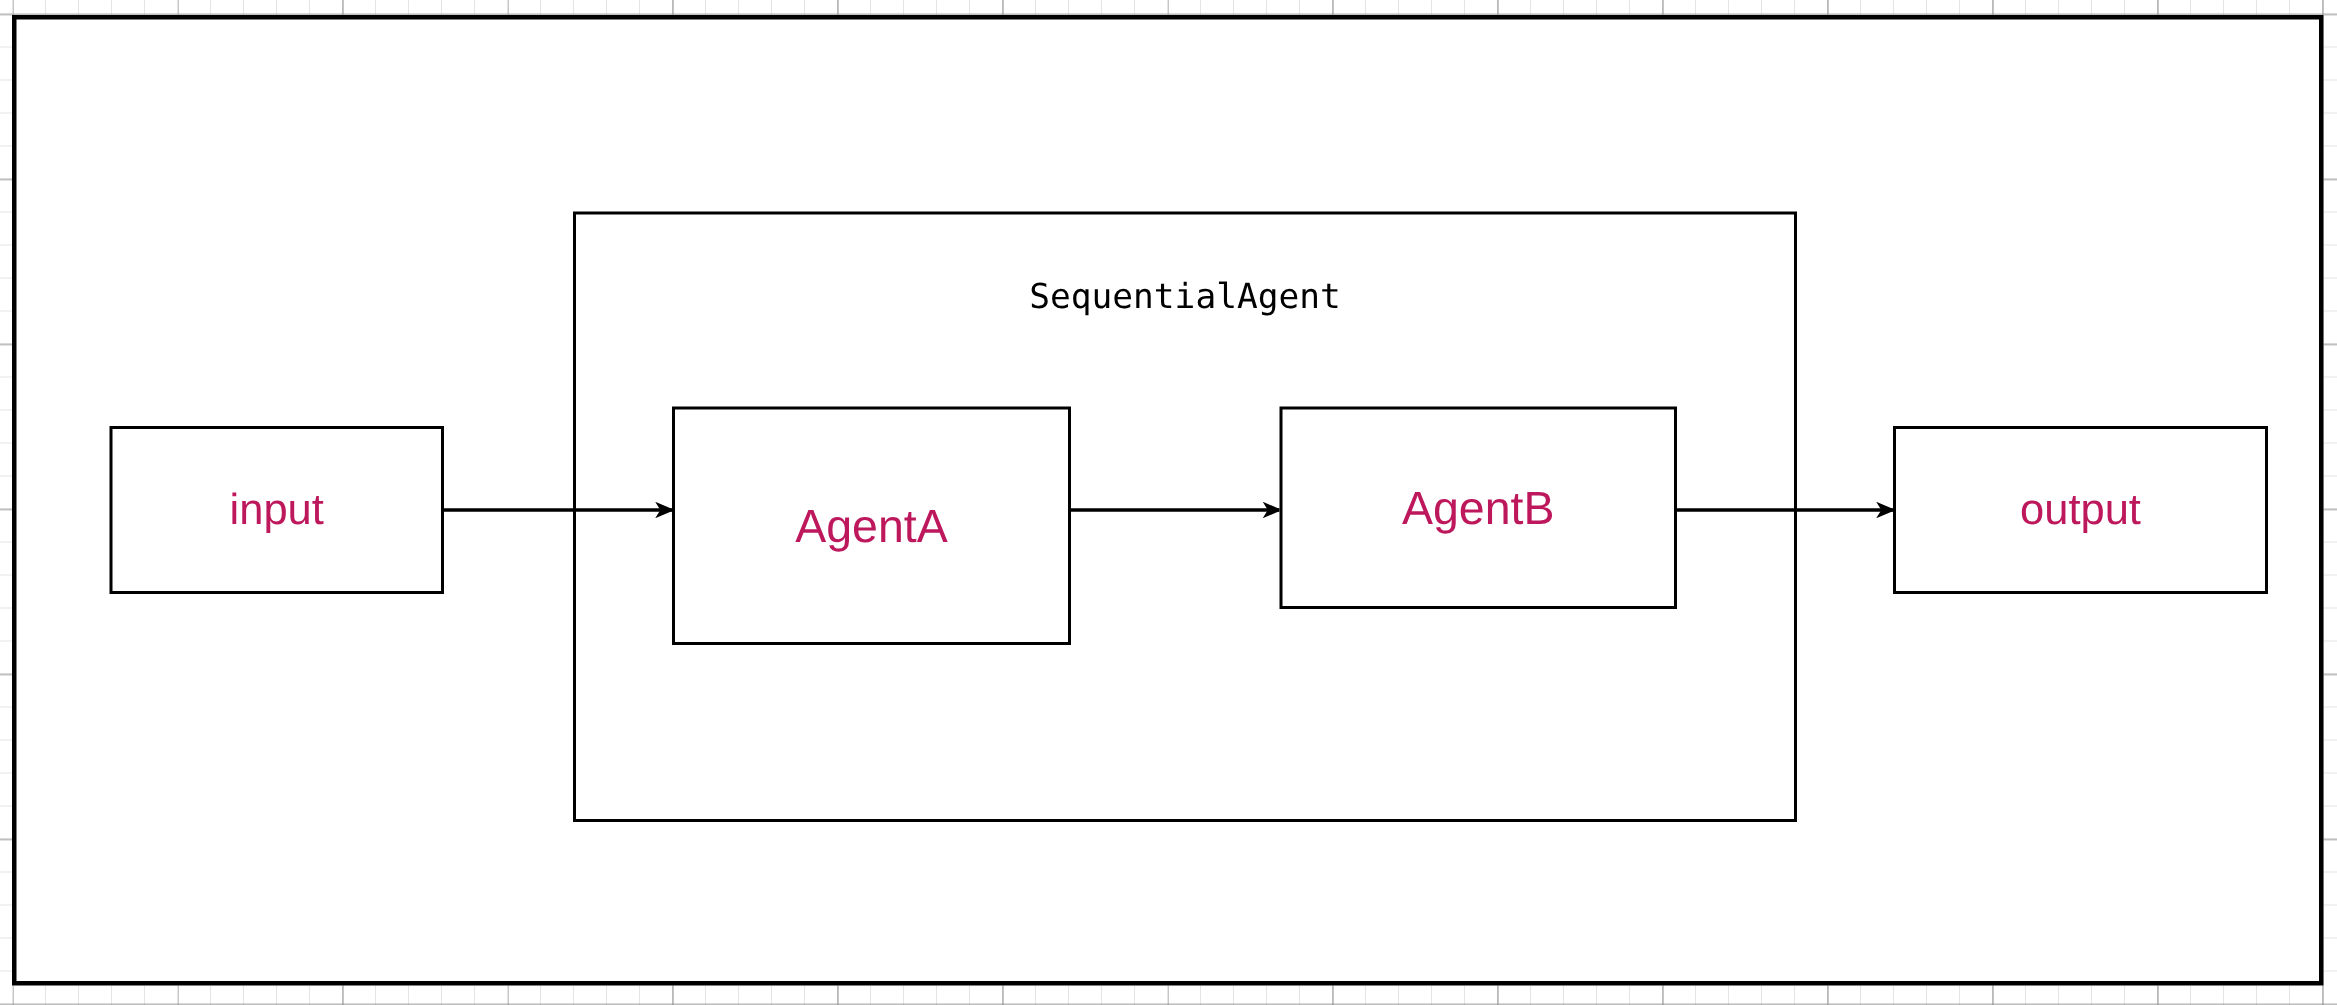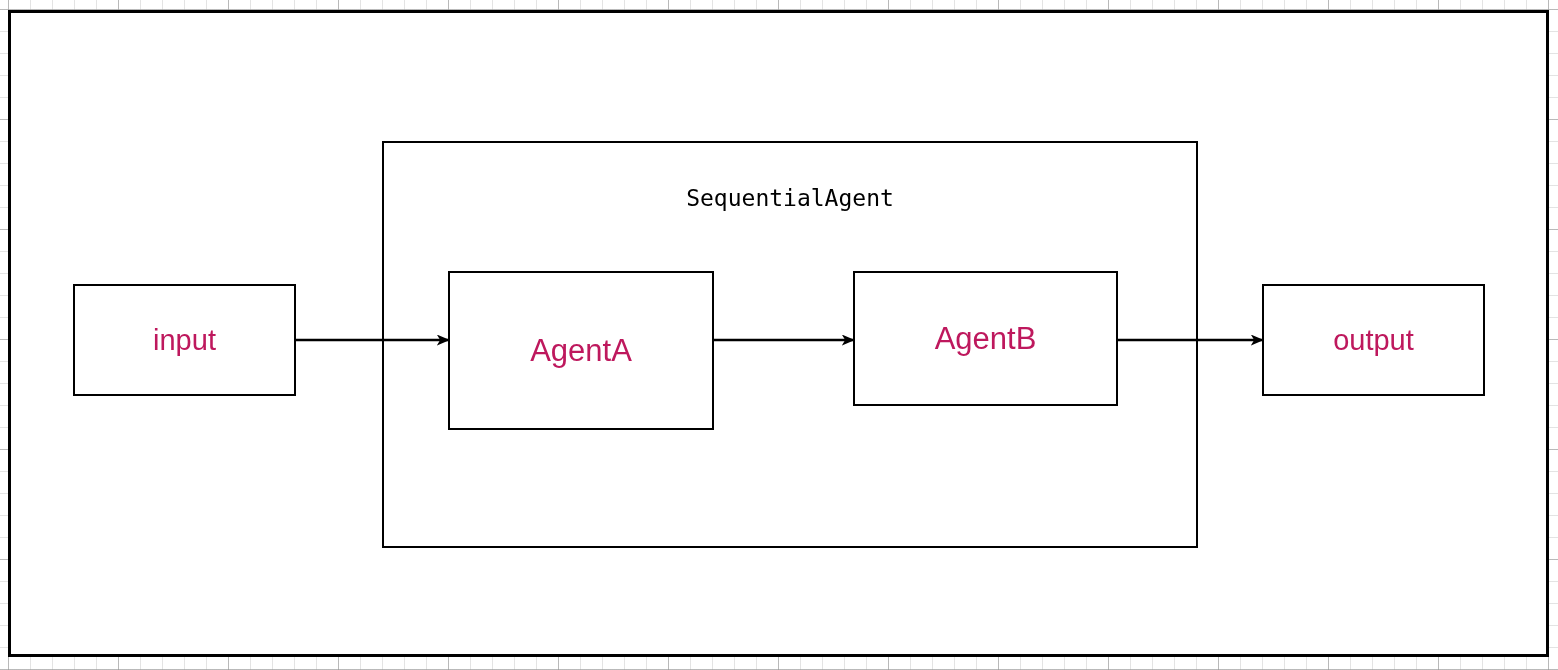--- a/index.html
+++ b/index.html
@@ -132,17 +132,17 @@
   </div>
 
   <div class="node" style="left:448px; top:271px; width:266px; height:159px;">
     <span class="node-label">AgentA</span>
   </div>
 
   <div class="node" style="left:853px; top:271px; width:265px; height:135px;">
     <span class="node-label">AgentB</span>
   </div>
 
-  <div class="node node-sm" style="left:1262px; top:284px; width:223px; height:112px;">
+  <div class="node node-sm" style="left:1262px; top:284px; width:250px; height:112px;">
     <span class="node-label">output</span>
   </div>
 
 </div>
 
 </body></html>

